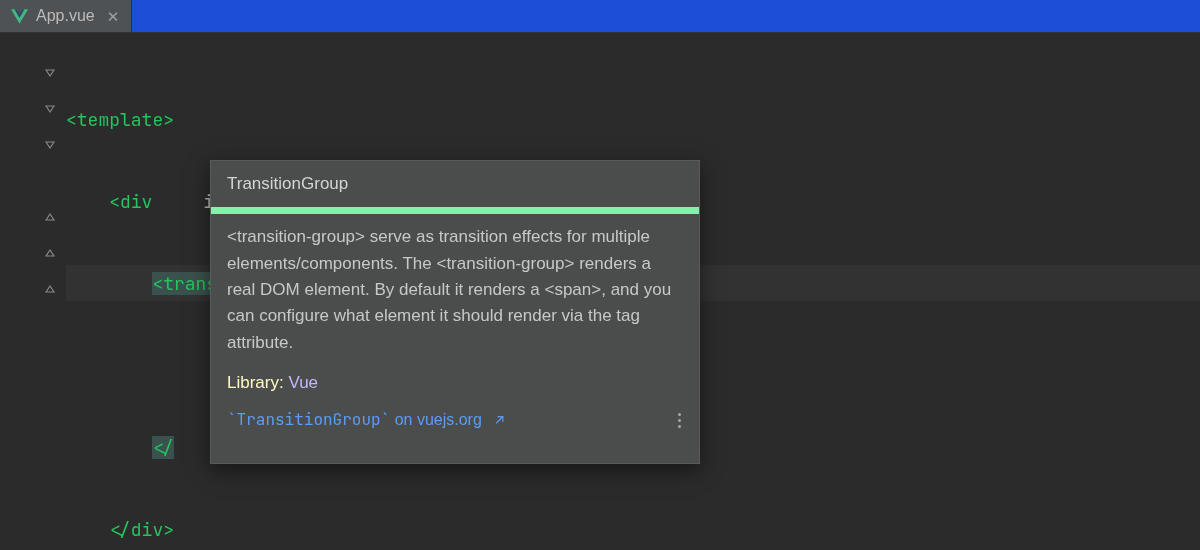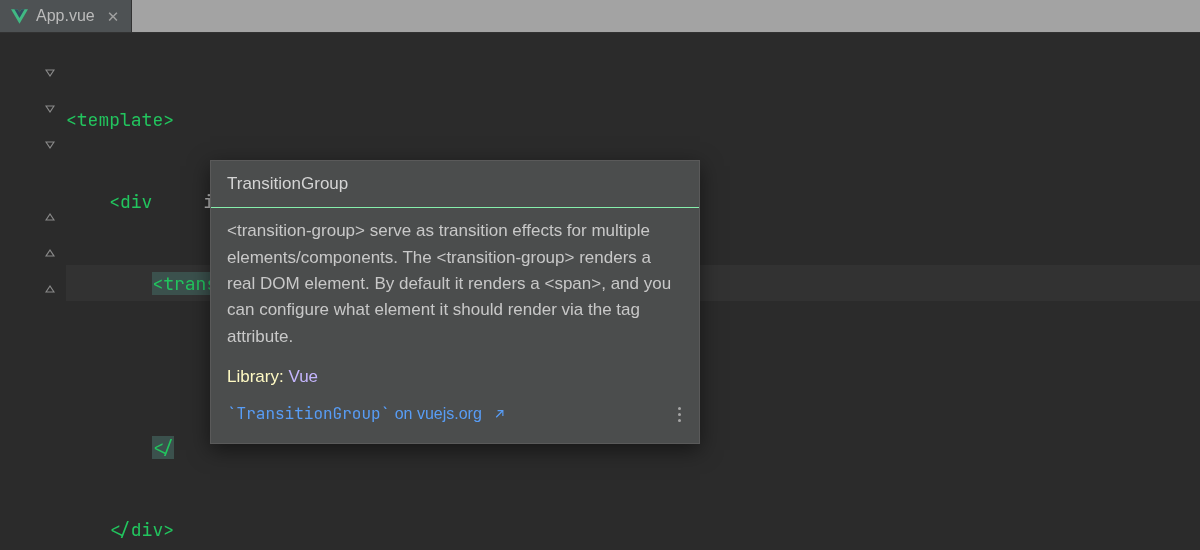--- a/index.html
+++ b/index.html
@@ -7,21 +7,21 @@
     background: #2b2b2b;
     font-family: "JetBrains Mono", "Menlo", "Consolas", monospace;
     font-size: 18px;
     color: #a9b7c6;
     width: 1200px;
     height: 550px;
     overflow: hidden;
     position: relative;
   }
   .tab-bar {
-    background: #a3a3a3;
+    background: #1d4ed8;
     height: 33px;
     display: flex;
     align-items: stretch;
     border-bottom: 1px solid #323232;
   }
   .tab {
     display: flex;
     align-items: center;
     padding: 0 12px 0 10px;
     background: #4e5254;
@@ -100,34 +100,34 @@
     background: #4b4d4d;
     border: 1px solid #5a5a5a;
     box-shadow: 0 6px 20px rgba(0,0,0,0.5);
     font-family: -apple-system, "Segoe UI", sans-serif;
     font-size: 17px;
     color: #c8c8c8;
     line-height: 1.55;
   }
   .tooltip-title {
     padding: 10px 0 10px 16px;
-    border-bottom: 1px solid #86efac;
+    border-bottom: 7px solid #86efac;
     color: #d4d4d4;
     font-size: 17px;
   }
   .tooltip-body {
     padding: 10px 16px 12px 16px;
   }
   .tooltip-lib {
     padding: 2px 16px 8px 16px;
   }
   .lib-label { color: #fef9c3; }
   .lib-val { color: #c4b5fd; }
   .tooltip-link-row {
-    padding: 4px 16px 16px 16px;
+    padding: 4px 16px 30px 16px;
     display: flex;
     align-items: center;
     justify-content: space-between;
   }
   .tooltip-link {
     color: #589df6;
     font-family: "JetBrains Mono", "Menlo", monospace;
     font-size: 16px;
   }
   .tooltip-link .linktxt {

